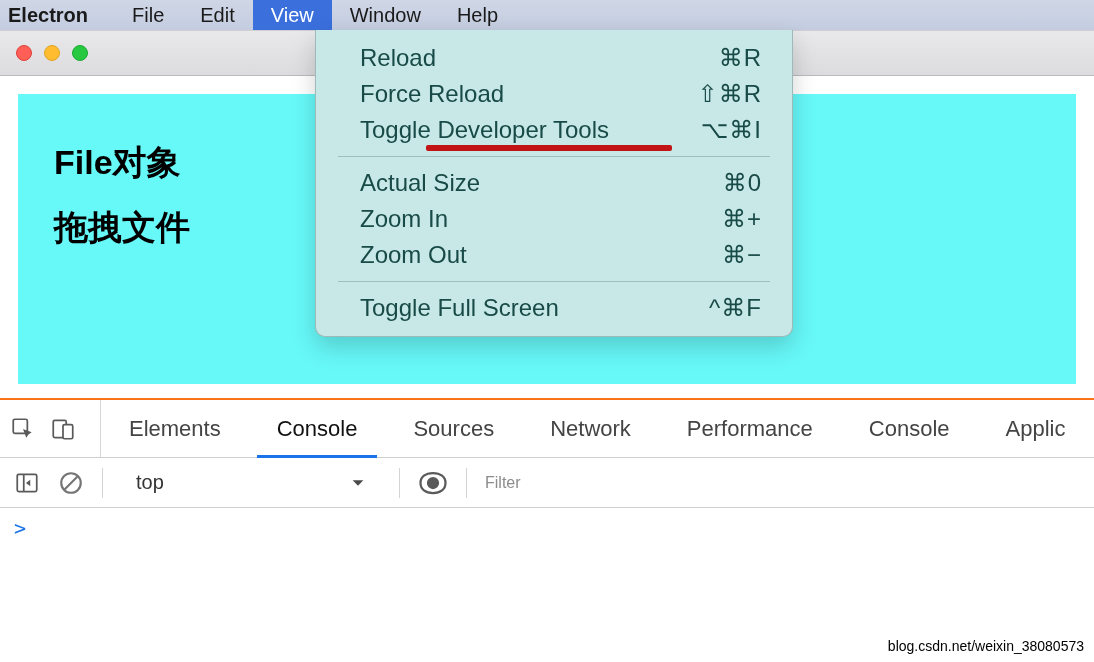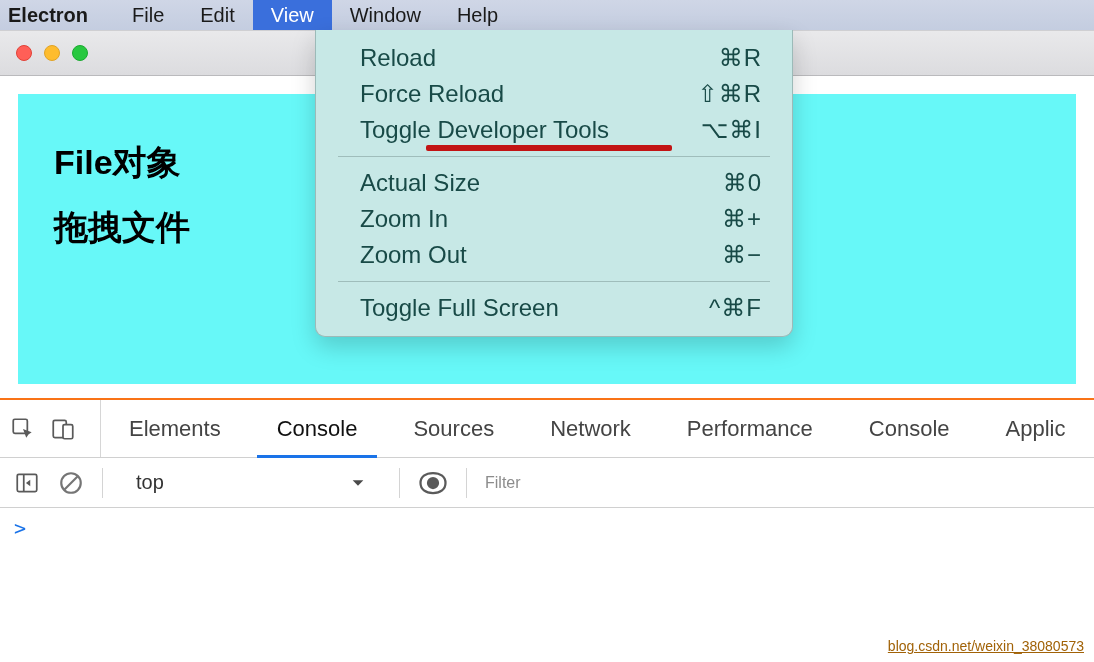--- a/index.html
+++ b/index.html
@@ -199,23 +199,22 @@
       font-family: Menlo, monospace;
       font-size: 20px;
       color: #1a73e8;
     }
 
     .watermark {
       position: absolute;
       right: 10px;
       bottom: 8px;
       font-size: 14px;
-      color: #a16207;
+      color: #000000;
       font-family: sans-serif;
-      text-decoration: underline;
     }
 
     svg { display: block; }
   </style>
 </head>
 <body>
 
 <div class="menubar">
   <span class="app-name">Electron</span>
   <span class="menu-item">File</span>

